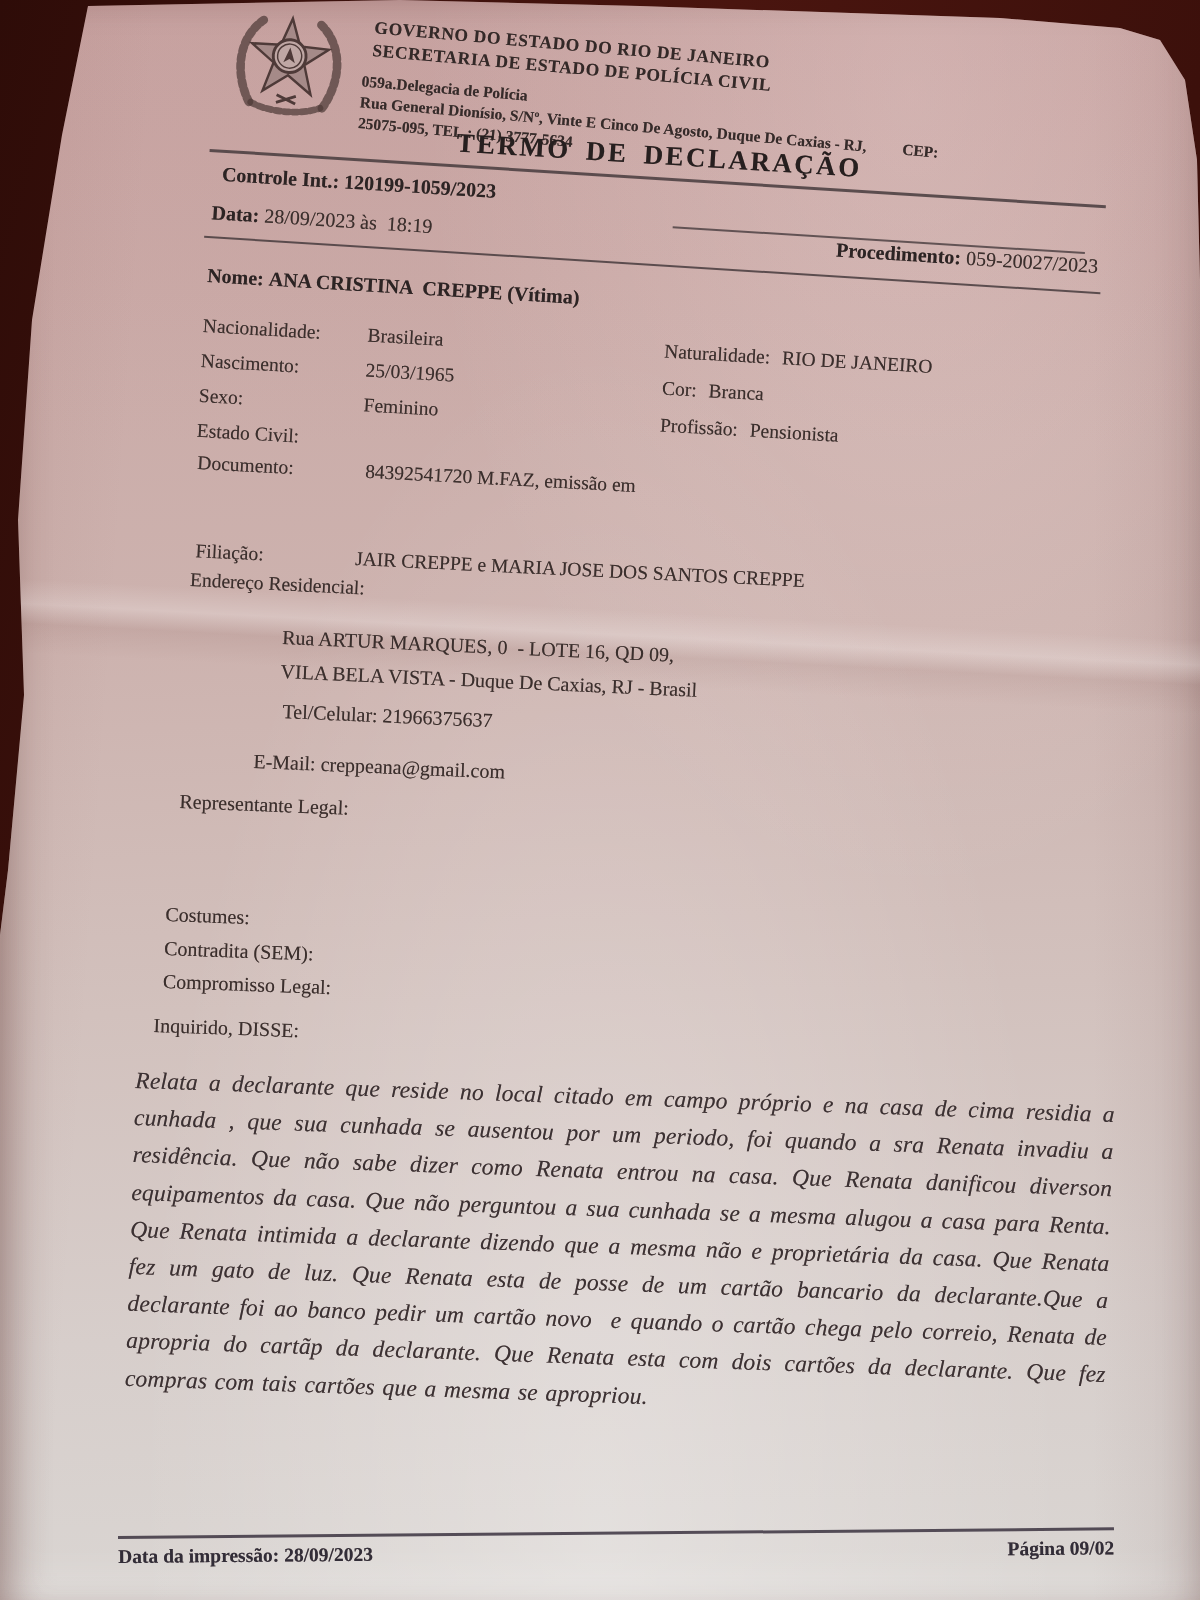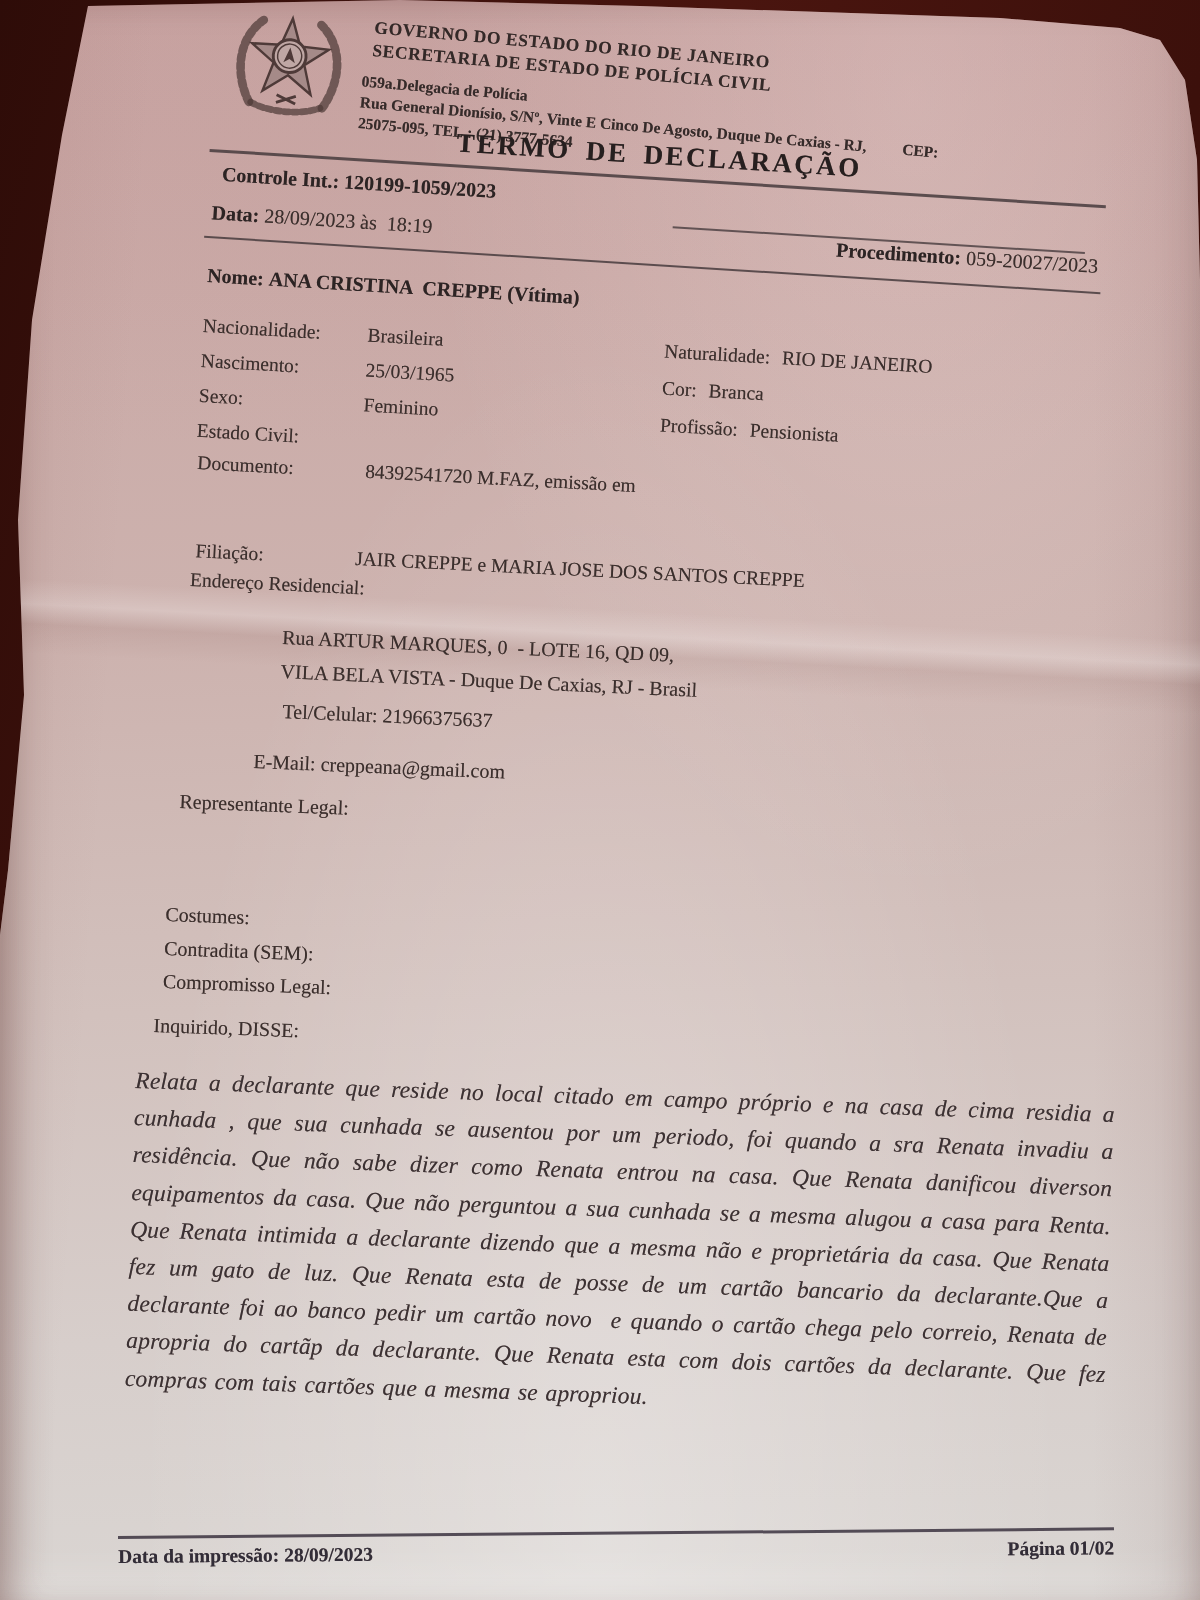--- a/index.html
+++ b/index.html
@@ -172,18 +172,18 @@
     <section class="inquirido">Inquirido, DISSE:</section>
 
     <section class="bodytext">
       <p class="pre">Relata a declarante que reside no local citado em campo próprio e na casa de cima residia a cunhada , que sua cunhada se ausentou por um periodo, foi quando a sra Renata invadiu a residência. Que não sabe dizer como Renata entrou na casa. Que Renata danificou diverson equipamentos da casa. Que não perguntou a sua cunhada se a mesma alugou a casa para Renta. Que Renata intimida a declarante dizendo que a mesma não e proprietária da casa. Que Renata fez um gato de luz. Que Renata esta de posse de um cartão bancario da declarante.Que a declarante foi ao banco pedir um cartão novo  e quando o cartão chega pelo correio, Renata de apropria do cartãp da declarante. Que Renata esta com dois cartões da declarante. Que fez compras com tais cartões que a mesma se apropriou.</p>
     </section>
 
     <section class="footer">
       <div class="rule"></div>
       <div class="frow">
         <span>Data da impressão: 28/09/2023</span>
-        <span>Página 01/02</span>
+        <span>Página 09/02</span>
       </div>
     </section>
 
   </div>
 </div>
 
 </body></html>

